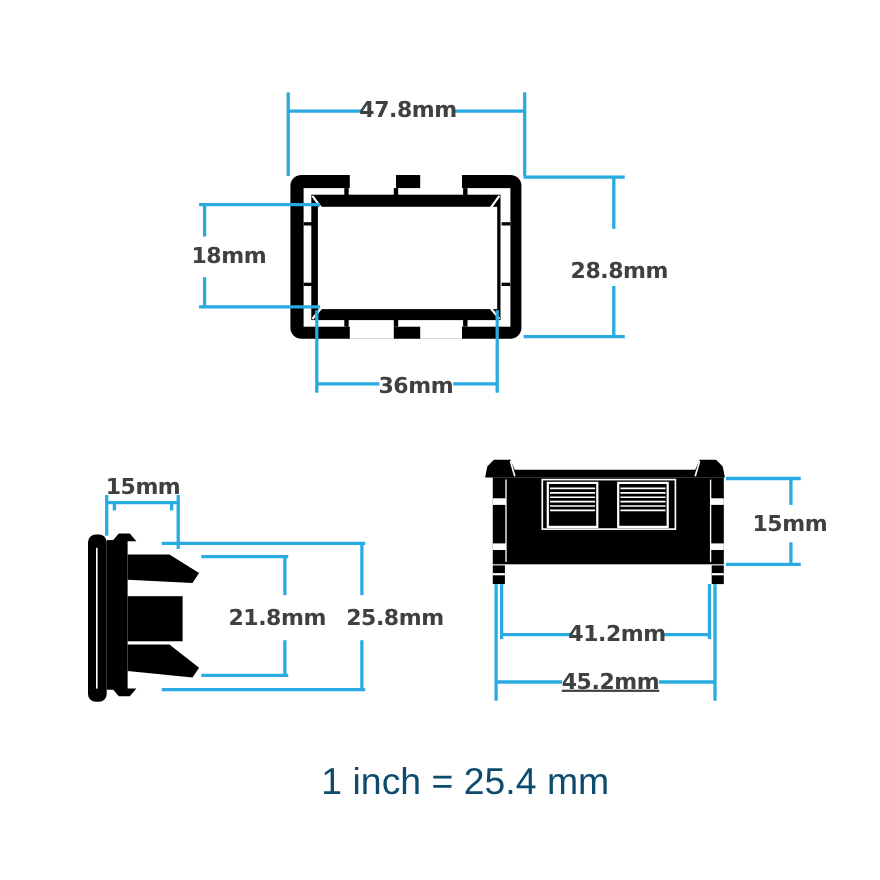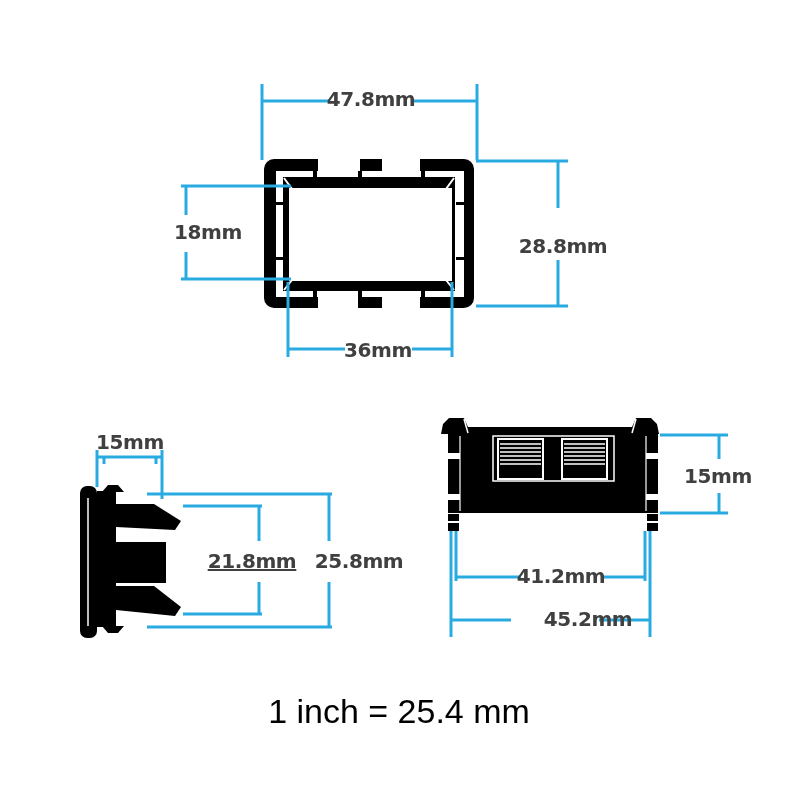--- a/index.html
+++ b/index.html
@@ -9,21 +9,21 @@
   }
   #drawing { position:absolute; left:0; top:0; }
   .dim-label {
     position:absolute; transform:translate(-50%,-50%);
     font:bold 20px "DejaVu Sans",sans-serif; letter-spacing:-0.4px;
     color:#404040; white-space:nowrap; line-height:1;
   }
   .note-label {
     position:absolute; transform:translate(-50%,-50%);
     font:400 34px "Liberation Sans",sans-serif;
-    color:#000000; white-space:nowrap; line-height:1;
+    color:#0c4a6e; white-space:nowrap; line-height:1;margin-left:24px;
   }
 </style>
 </head>
 <body>
 
 <div id="stage">
 
   <svg id="drawing" width="800" height="800" viewBox="0 0 800 800">
 
     <g>
@@ -197,25 +197,25 @@
   <div class="dim-label" style="left:371px; top:99px;">47.8mm</div>
 
   <div class="dim-label" style="left:563px; top:232px;margin-top:14px;">28.8mm</div>
 
   <div class="dim-label" style="left:208px; top:232px;">18mm</div>
 
   <div class="dim-label" style="left:378px; top:350px;">36mm</div>
 
   <div class="dim-label" style="left:130px; top:442px;">15mm</div>
 
-  <div class="dim-label" style="left:252px; top:561px;text-decoration:underline;">21.8mm</div>
+  <div class="dim-label" style="left:252px; top:561px;">21.8mm</div>
 
   <div class="dim-label" style="left:359px; top:561px;">25.8mm</div>
 
   <div class="dim-label" style="left:718px; top:476px;">15mm</div>
 
   <div class="dim-label" style="left:561px; top:576px;">41.2mm</div>
 
-  <div class="dim-label" style="left:588px; top:619px;">45.2mm</div>
+  <div class="dim-label" style="left:555px; top:619px;text-decoration:underline;">45.2mm</div>
 
   <div class="note-label" style="left:399px; top:711px;">1 inch = 25.4 mm</div>
 
 </div>
 
 </body></html>

